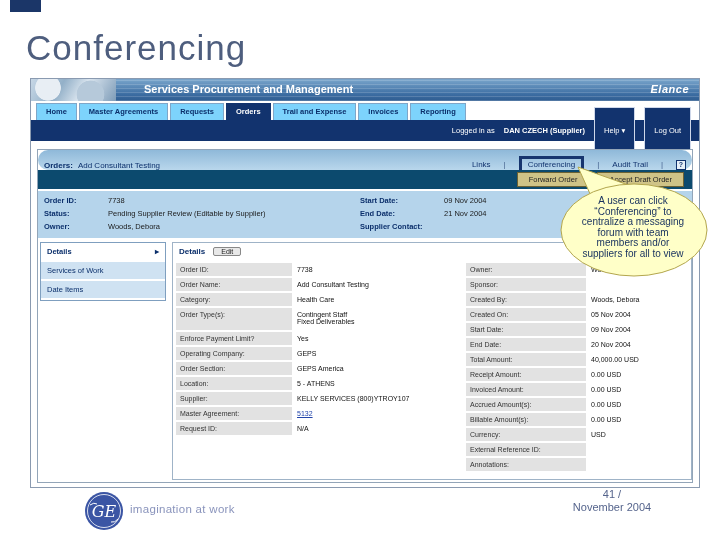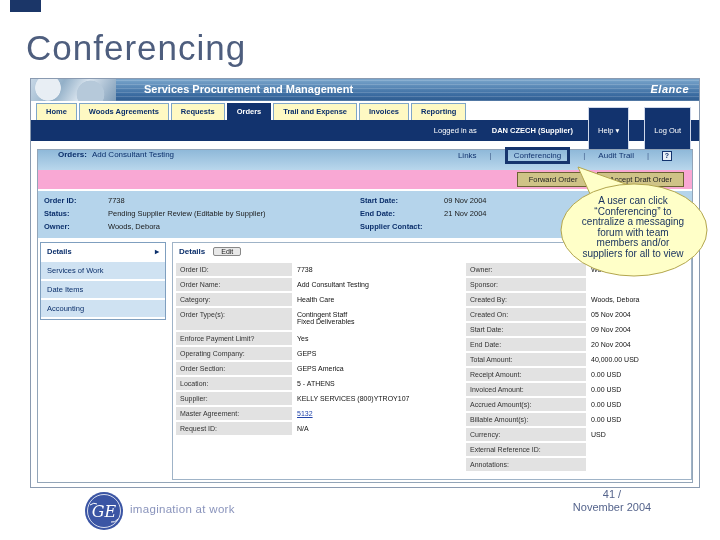--- a/index.html
+++ b/index.html
@@ -27,48 +27,48 @@
     background:
       repeating-linear-gradient(0deg, rgba(255,255,255,.16) 0 1px, transparent 1px 4px),
       linear-gradient(#7aa6cc,#3c6da2 70%,#2f5c90); }
   .bluebar .apptitle { position:absolute; left:28px; top:4px; font-size:11px; font-weight:bold; }
   .bluebar .brand { position:absolute; right:10px; top:4px; font-size:11px; font-weight:bold;
                     font-style:italic; letter-spacing:.5px; }
 
   
   .navrow { position:absolute; left:0; top:22px; width:668px; height:19px; background:#fff;
             display:flex; align-items:flex-end; padding-left:5px; gap:2px; }
-  .tab { background:#fef9c3; color:#0b2f6b; font-size:7.5px; font-weight:bold;
+  .tab { background:#7dd3fc; color:#0b2f6b; font-size:7.5px; font-weight:bold;
          padding:3px 9px 4px; border:1px solid #7fa6c8; border-bottom:none; }
   .tab.active { background:#12336e; color:#fff; border-color:#12336e; }
 
   
   .sessionbar { position:absolute; left:0; top:41px; width:668px; height:21px; background:#12336e;
                 color:#fff; display:flex; align-items:center; justify-content:flex-end;
-                gap:15px; padding-right:8px; font-size:7.5px; }
+                gap:9px; padding-right:8px; font-size:7.5px; }
   .sessionbar .user { font-weight:bold; }
   .navybtn { background:#12336e; color:#fff; border:1px solid #cfd8ea; font-size:7.5px;
              padding:18px 9px; font-family:"Liberation Sans",sans-serif; cursor:pointer; }
 
   
   .frame { position:absolute; left:6px; top:70px; width:656px; height:334px;
            border:1px solid #93a5b8; background:#fff; }
   .orderbar { position:absolute; left:0; top:0; width:654px; height:20px;
-              background:linear-gradient(#8fb9d9,#b9d7ec); display:flex; align-items:flex-start;
-              padding:0 20px; font-size:8px; color:#0b2f6b; }
+              background:linear-gradient(#8fb9d9,#b9d7ec); display:flex; align-items:flex-end;
+              padding:0 6px; font-size:8px; color:#0b2f6b;border-radius:10px; }
   .orderbar .oprefix { font-weight:bold; margin-right:5px; }
   .order-links { margin-left:auto; display:flex; align-items:center; gap:13px; color:#12336e; }
   .olink { cursor:pointer; }
   .sep { color:#44608c; }
   .conf-box { border:3px solid #17356e; padding:1px 6px; margin:-3px 0; background:transparent; }
   .qicon { width:10px; height:10px; border:1px solid #12336e; background:#e8f0f8; color:#12336e;
            font-size:7px; font-weight:bold; display:inline-flex; align-items:center;
            justify-content:center; }
 
-  .btnbar { position:absolute; left:0; top:20px; width:654px; height:19px; background:#f9a8d4;
+  .btnbar { position:absolute; left:0; top:20px; width:654px; height:19px; background:#0c4a6e;
             display:flex; align-items:center; justify-content:flex-end; gap:8px; padding-right:8px; }
   .tanbtn { background:#cfc387; border:1px solid #6b6233; color:#222; font-size:7.5px;
             padding:2px 11px; font-family:"Liberation Sans",sans-serif; cursor:pointer; }
 
   
   .summary { position:absolute; left:0; top:41px; width:654px; height:47px; background:#b5d4eb; }
   .sumcol { position:absolute; top:5px; }
   .sumcol.c1 { left:6px;  width:312px; }
   .sumcol.c2 { left:322px; width:248px; }
   .sumcol.c3 { left:574px; width:80px; }
@@ -128,21 +128,21 @@
     <div class="appheader">
       <div class="collage"></div>
       <div class="bluebar">
         <span class="apptitle">Services Procurement and Management</span>
         <span class="brand">Elance</span>
       </div>
     </div>
 
     <div class="navrow">
         <div class="tab">Home</div>
-        <div class="tab">Woods Agreements</div>
+        <div class="tab">Master Agreements</div>
         <div class="tab">Requests</div>
         <div class="tab active">Orders</div>
         <div class="tab">Trail and Expense</div>
         <div class="tab">Invoices</div>
         <div class="tab">Reporting</div>
       </div>
 
     <div class="sessionbar">
       <span>Logged in as</span>
       <span class="user">DAN CZECH (Supplier)</span>
@@ -212,21 +212,20 @@
               <span class="slabel">Total:</span>
               <span class="svalue"></span>
             </div>
           </div>
       </div>
 
       <div class="sidebar">
           <div class="sbitem active">Details<span class="arr">▸</span></div>
           <div class="sbitem">Services of Work</div>
           <div class="sbitem">Date Items</div>
-          <div class="sbitem">Accounting</div>
         </div>
 
       <div class="panel">
         <div class="dp-header">
           <span class="dp-title">Details</span>
           <button class="editbtn">Edit</button>
         </div>
         <div class="dtable left">
             <div class="drow">
               <div class="dlabel">Order ID:</div>

